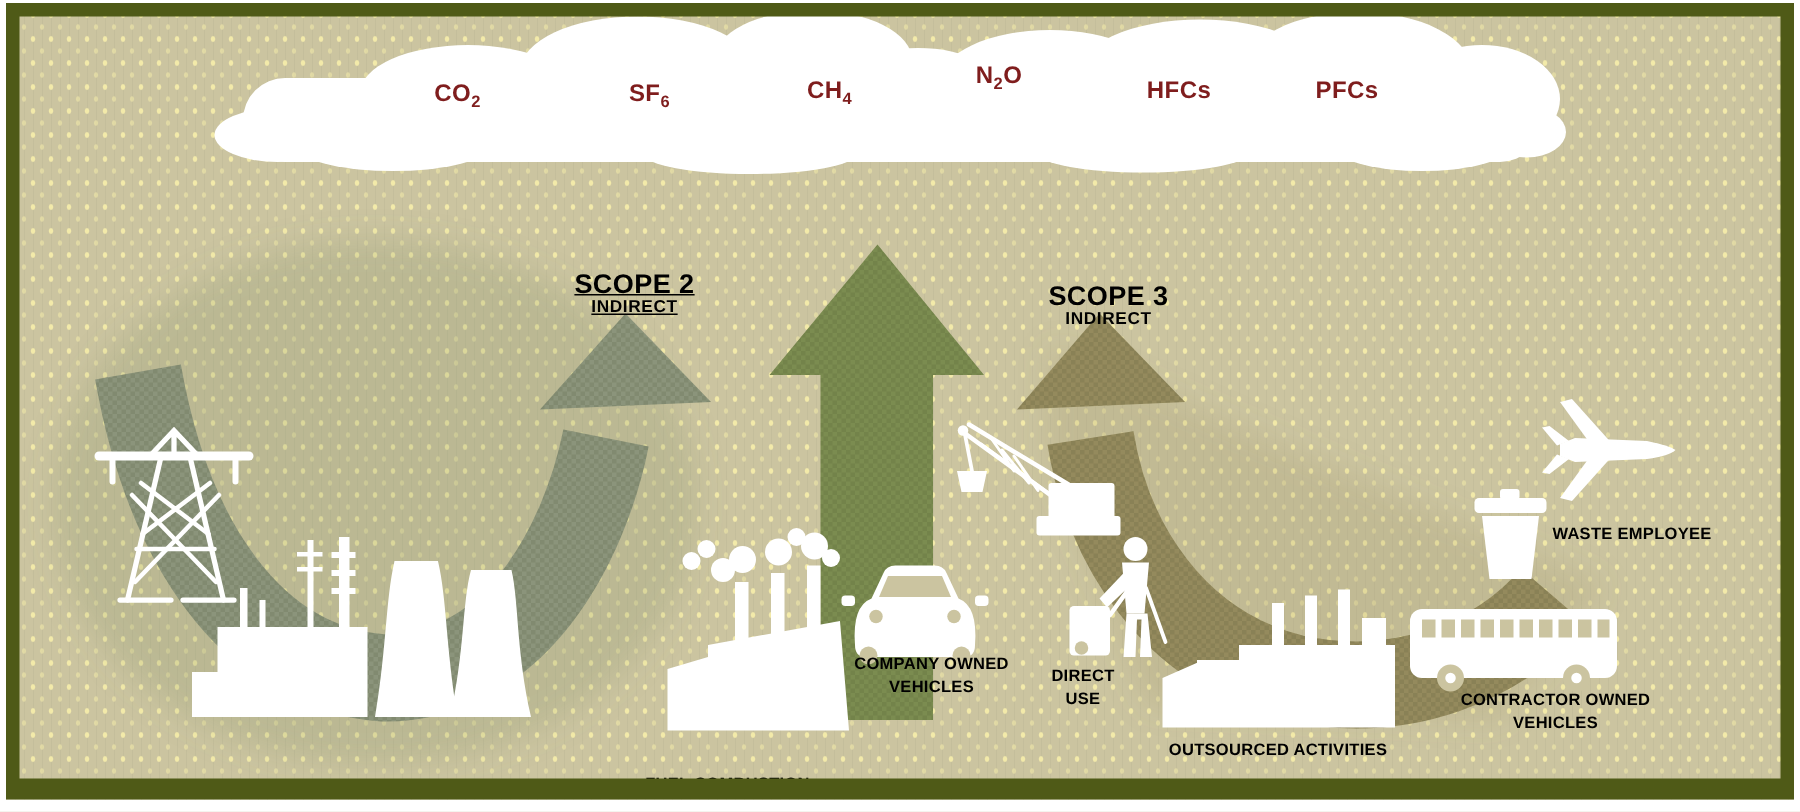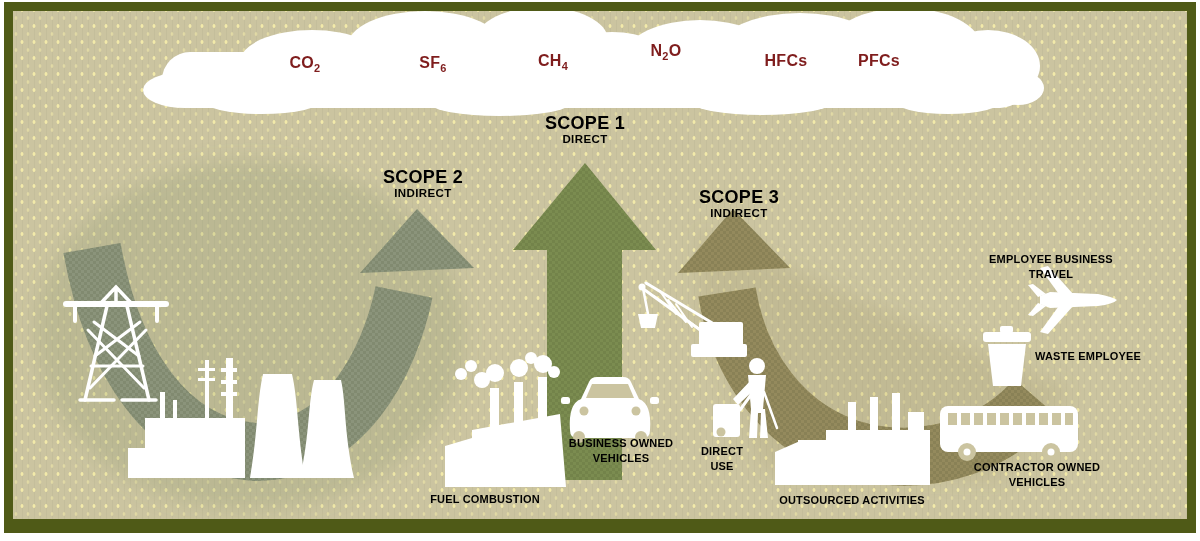--- a/index.html
+++ b/index.html
@@ -21,24 +21,24 @@
   
   .lbl{position:absolute;z-index:4;color:#000;font-weight:bold;font-size:11px;line-height:1.35;
        text-align:center;white-space:pre-line;transform:translateX(-50%);letter-spacing:.2px;}
   .scope{position:absolute;z-index:4;color:#000;text-align:center;transform:translateX(-50%);}
   .scope .t{font-weight:bold;font-size:18px;line-height:1.05;letter-spacing:.3px;}
   .scope .s{font-weight:bold;font-size:11.5px;line-height:1.2;letter-spacing:.4px;}
   .gas{position:absolute;z-index:4;color:#7f1d1d;font-weight:bold;font-size:16px;
        transform:translateX(-50%);letter-spacing:.3px;}
   .gas sub{font-size:11px;vertical-align:-4px;}
   #gas-0{left:305px;top:54px;} #gas-1{left:433px;top:54px;} #gas-2{left:553px;top:52px;}
-  #gas-3{left:666px;top:42px;} #gas-4{left:786px;top:52px;} #gas-5{left:879px;top:52px;}
-  #scope-2{left:423px;top:168px;} #scope-1{left:585px;top:114px;} #scope-3{left:739px;top:168px;margin-top:20px;}
+  #gas-3{left:666px;top:42px;} #gas-4{left:786px;top:52px;} #gas-5{left:898px;top:52px;}
+  #scope-2{left:423px;top:180px;text-decoration:underline;} #scope-1{left:585px;top:114px;} #scope-3{left:739px;top:168px;margin-top:20px;}
   #lbl-purchased{left:262px;top:319px;}
-  #lbl-fuel{left:485px;top:492px;}
+  #lbl-fuel{left:485px;top:516px;}
   #lbl-company{left:621px;top:436px;}
   #lbl-product{left:722px;top:444px;}
   #lbl-production{left:822px;top:297px;}
   #lbl-outsourced{left:852px;top:493px;text-align:right;}
   #lbl-contractor{left:1017px;top:460px;margin-left:20px;}
   #lbl-waste{left:1088px;top:349px;}
   #lbl-travel{left:1051px;top:252px;}
 </style>
 </head>
 <body>
@@ -237,34 +237,29 @@
   <span class="gas" id="gas-1"><span>SF</span><sub>6</sub></span>
   <span class="gas" id="gas-2"><span>CH</span><sub>4</sub></span>
   <span class="gas" id="gas-3"><span>N</span><sub>2</sub><span>O</span></span>
   <span class="gas" id="gas-4"><span>HFCs</span></span>
   <span class="gas" id="gas-5"><span>PFCs</span></span>
 
   <div class="scope" id="scope-2">
     <div class="t">SCOPE 2</div>
     <div class="s">INDIRECT</div>
   </div>
-  <div class="scope" id="scope-1">
-    <div class="t">SCOPE 1</div>
-    <div class="s">DIRECT</div>
-  </div>
   <div class="scope" id="scope-3">
     <div class="t">SCOPE 3</div>
     <div class="s">INDIRECT</div>
   </div>
 
   <div class="lbl" id="lbl-fuel">FUEL COMBUSTION</div>
-  <div class="lbl" id="lbl-company">BUSINESS OWNED
+  <div class="lbl" id="lbl-company">COMPANY OWNED
 VEHICLES</div>
   <div class="lbl" id="lbl-product">DIRECT
 USE</div>
   <div class="lbl" id="lbl-outsourced">OUTSOURCED ACTIVITIES</div>
   <div class="lbl" id="lbl-contractor">CONTRACTOR OWNED
 VEHICLES</div>
   <div class="lbl" id="lbl-waste">WASTE EMPLOYEE</div>
-  <div class="lbl" id="lbl-travel">EMPLOYEE BUSINESS TRAVEL</div>
 
   <div id="frame"></div>
 </div>
 
 </body></html>

